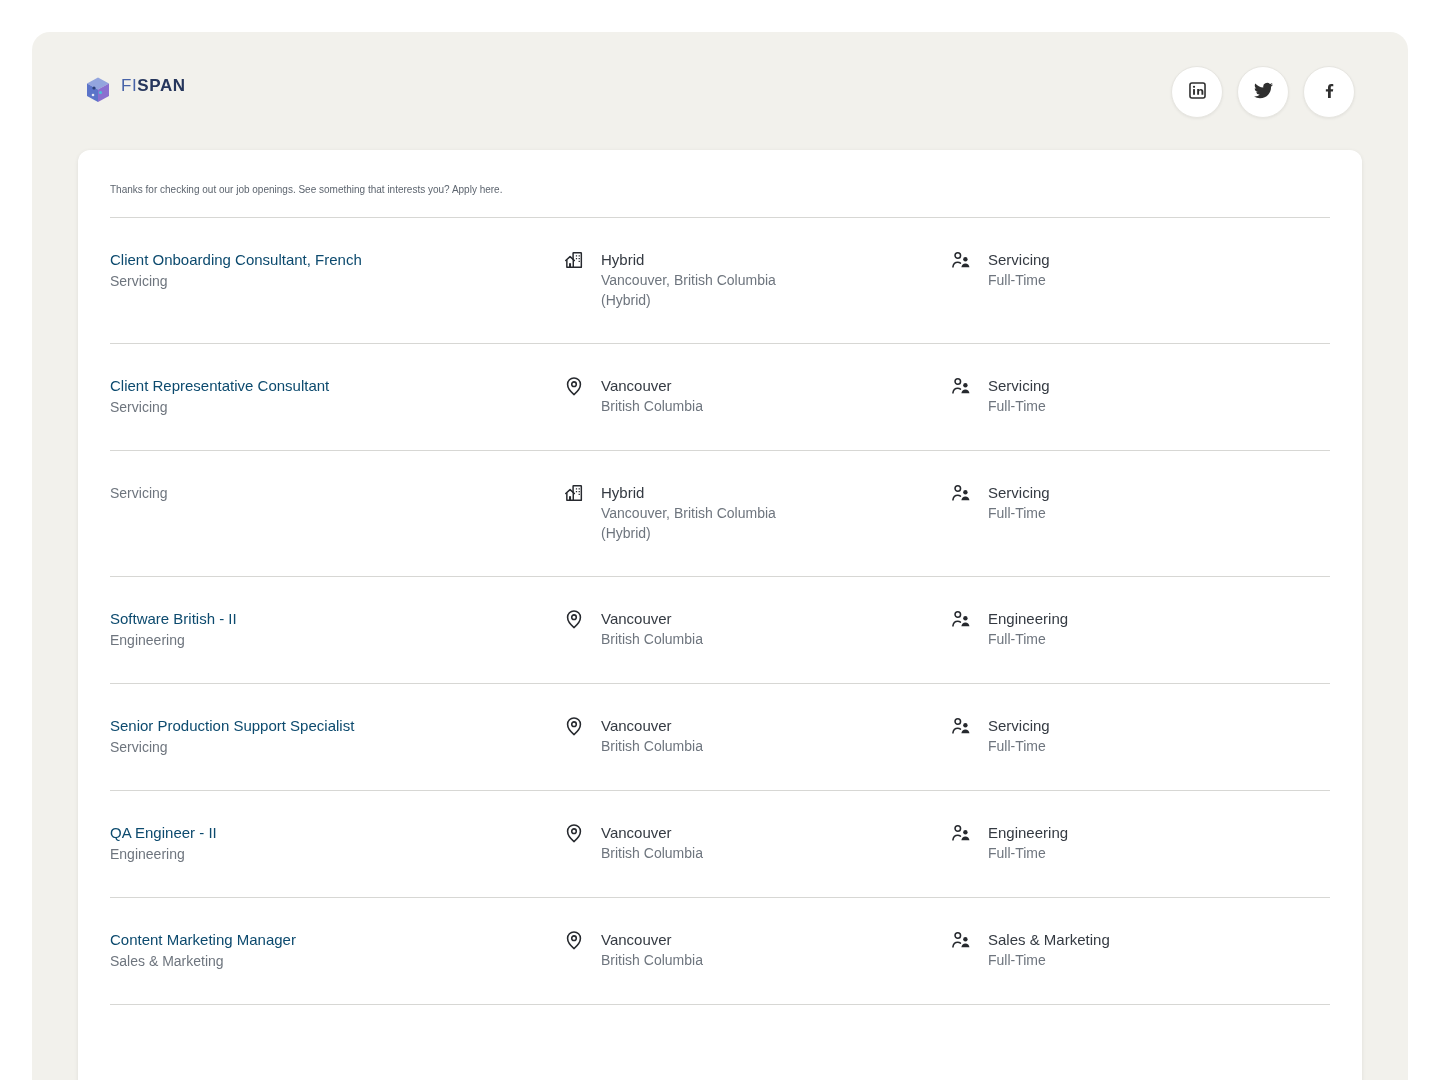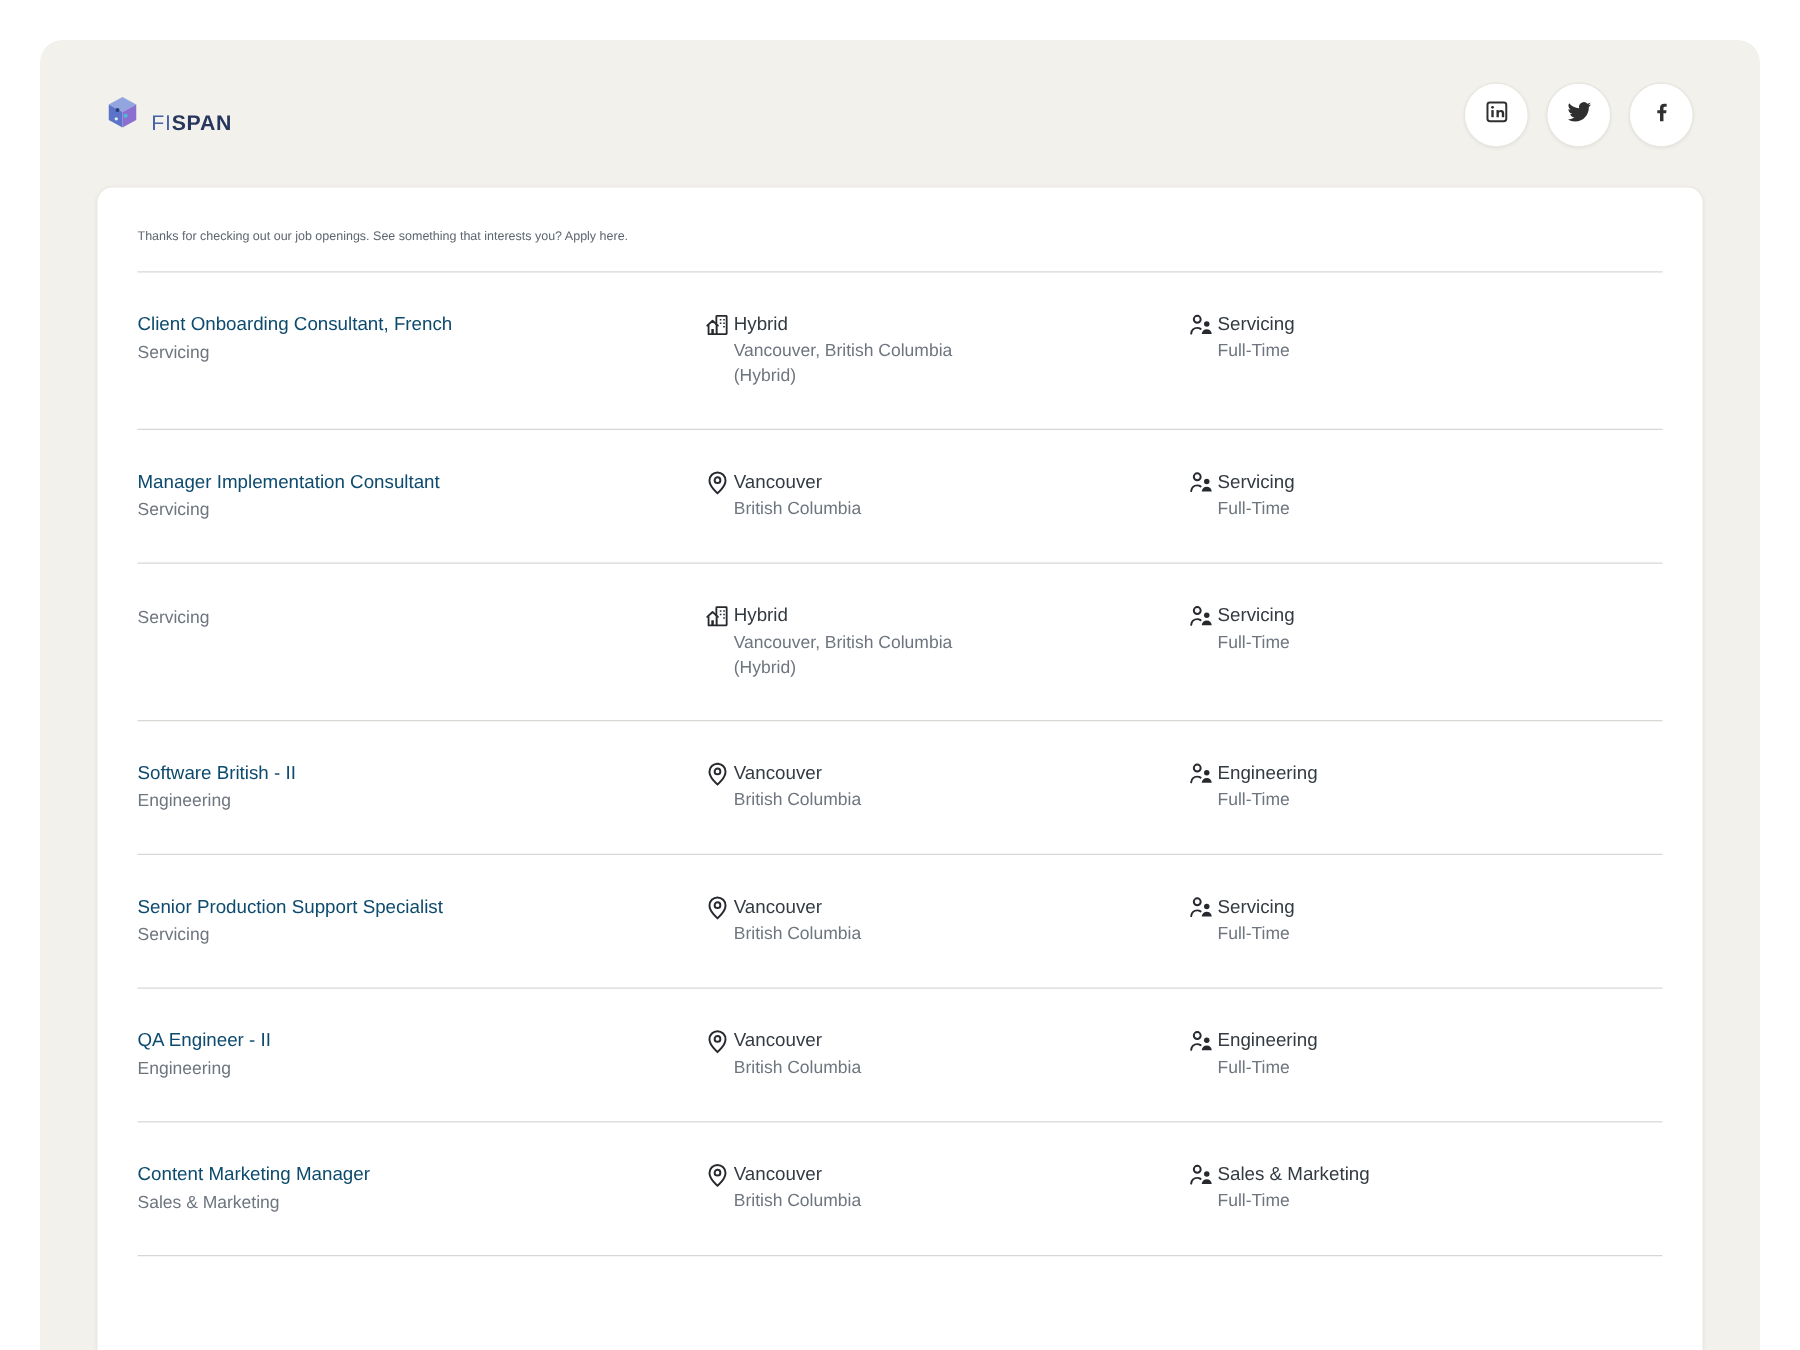--- a/index.html
+++ b/index.html
@@ -12,21 +12,21 @@
   }
   .panel {
     position:absolute; left:32px; top:32px; width:1376px; height:1400px;
     background:#f2f1ec; border-radius:18px;
   }
   
   .top-header {
     display:flex; justify-content:space-between; align-items:center;
     padding:30px 53px 0 52px; height:90px;
   }
-  .brand { display:flex; align-items:flex-end; gap:9px; cursor:pointer; }
+  .brand { display:flex; align-items:flex-start; gap:9px; cursor:pointer; }
   .brand-text { font-size:17px; letter-spacing:0.6px; font-weight:700; }
   .brand-fi { color:#4763a8; font-weight:400; }
   .brand-span { color:#26365c; }
   .social-row { display:flex; gap:14px; }
   .social-btn {
     width:52px; height:52px; border-radius:50%;
     background:#ffffff; border:1px solid #e7e6e1;
     box-shadow:0 1px 3px rgba(0,0,0,0.06);
     display:flex; align-items:center; justify-content:center;
     color:#2f2f2f; cursor:pointer;
@@ -52,21 +52,21 @@
     padding:31px 0 33px 0;
     border-bottom:1px solid #d7d7d4;
   }
   .job-row:last-child { border-bottom:none; }
   .job-title {
     display:inline-block;
     font-size:15px; color:#0c4a6e; font-weight:500;
     text-decoration:none; line-height:21px; cursor:pointer;
   }
   .job-dept { font-size:14px; color:#6e757e; line-height:20px; margin-top:1px; }
-  .col-mid, .col-right { display:flex; gap:2px; }
+  .col-mid, .col-right { display:flex; gap:16px; }
   .cell-icon { flex:0 0 auto; width:22px; height:22px; color:#26292e; margin-top:0px; }
   .cell-icon svg { width:100%; height:100%; }
   .cell-text .primary { font-size:15px; color:#343a42; font-weight:500; line-height:21px; }
   .cell-text .secondary { font-size:14px; color:#6e757e; line-height:20px; }
 </style>
 </head>
 <body>
 
 <svg width="0" height="0" style="position:absolute">
   <defs>
@@ -166,21 +166,21 @@
             </svg></span>
         <div class="cell-text">
           <div class="primary">Servicing</div>
           <div class="secondary">Full-Time</div>
         </div>
       </div>
     </div>
 
     <div class="job-row">
       <div class="col-left">
-        <a class="job-title">Manager Implementation Consultant</a>
+        <a class="job-title">Client Representative Consultant</a>
         <div class="job-dept">Servicing</div>
       </div>
       <div class="col-mid">
         <span class="cell-icon"><svg viewBox="0 0 24 24">
               <use href="#icon-pin"></use>
             </svg></span>
         <div class="cell-text">
           <div class="primary">Vancouver</div>
           <div class="secondary">British Columbia</div>
         </div>

